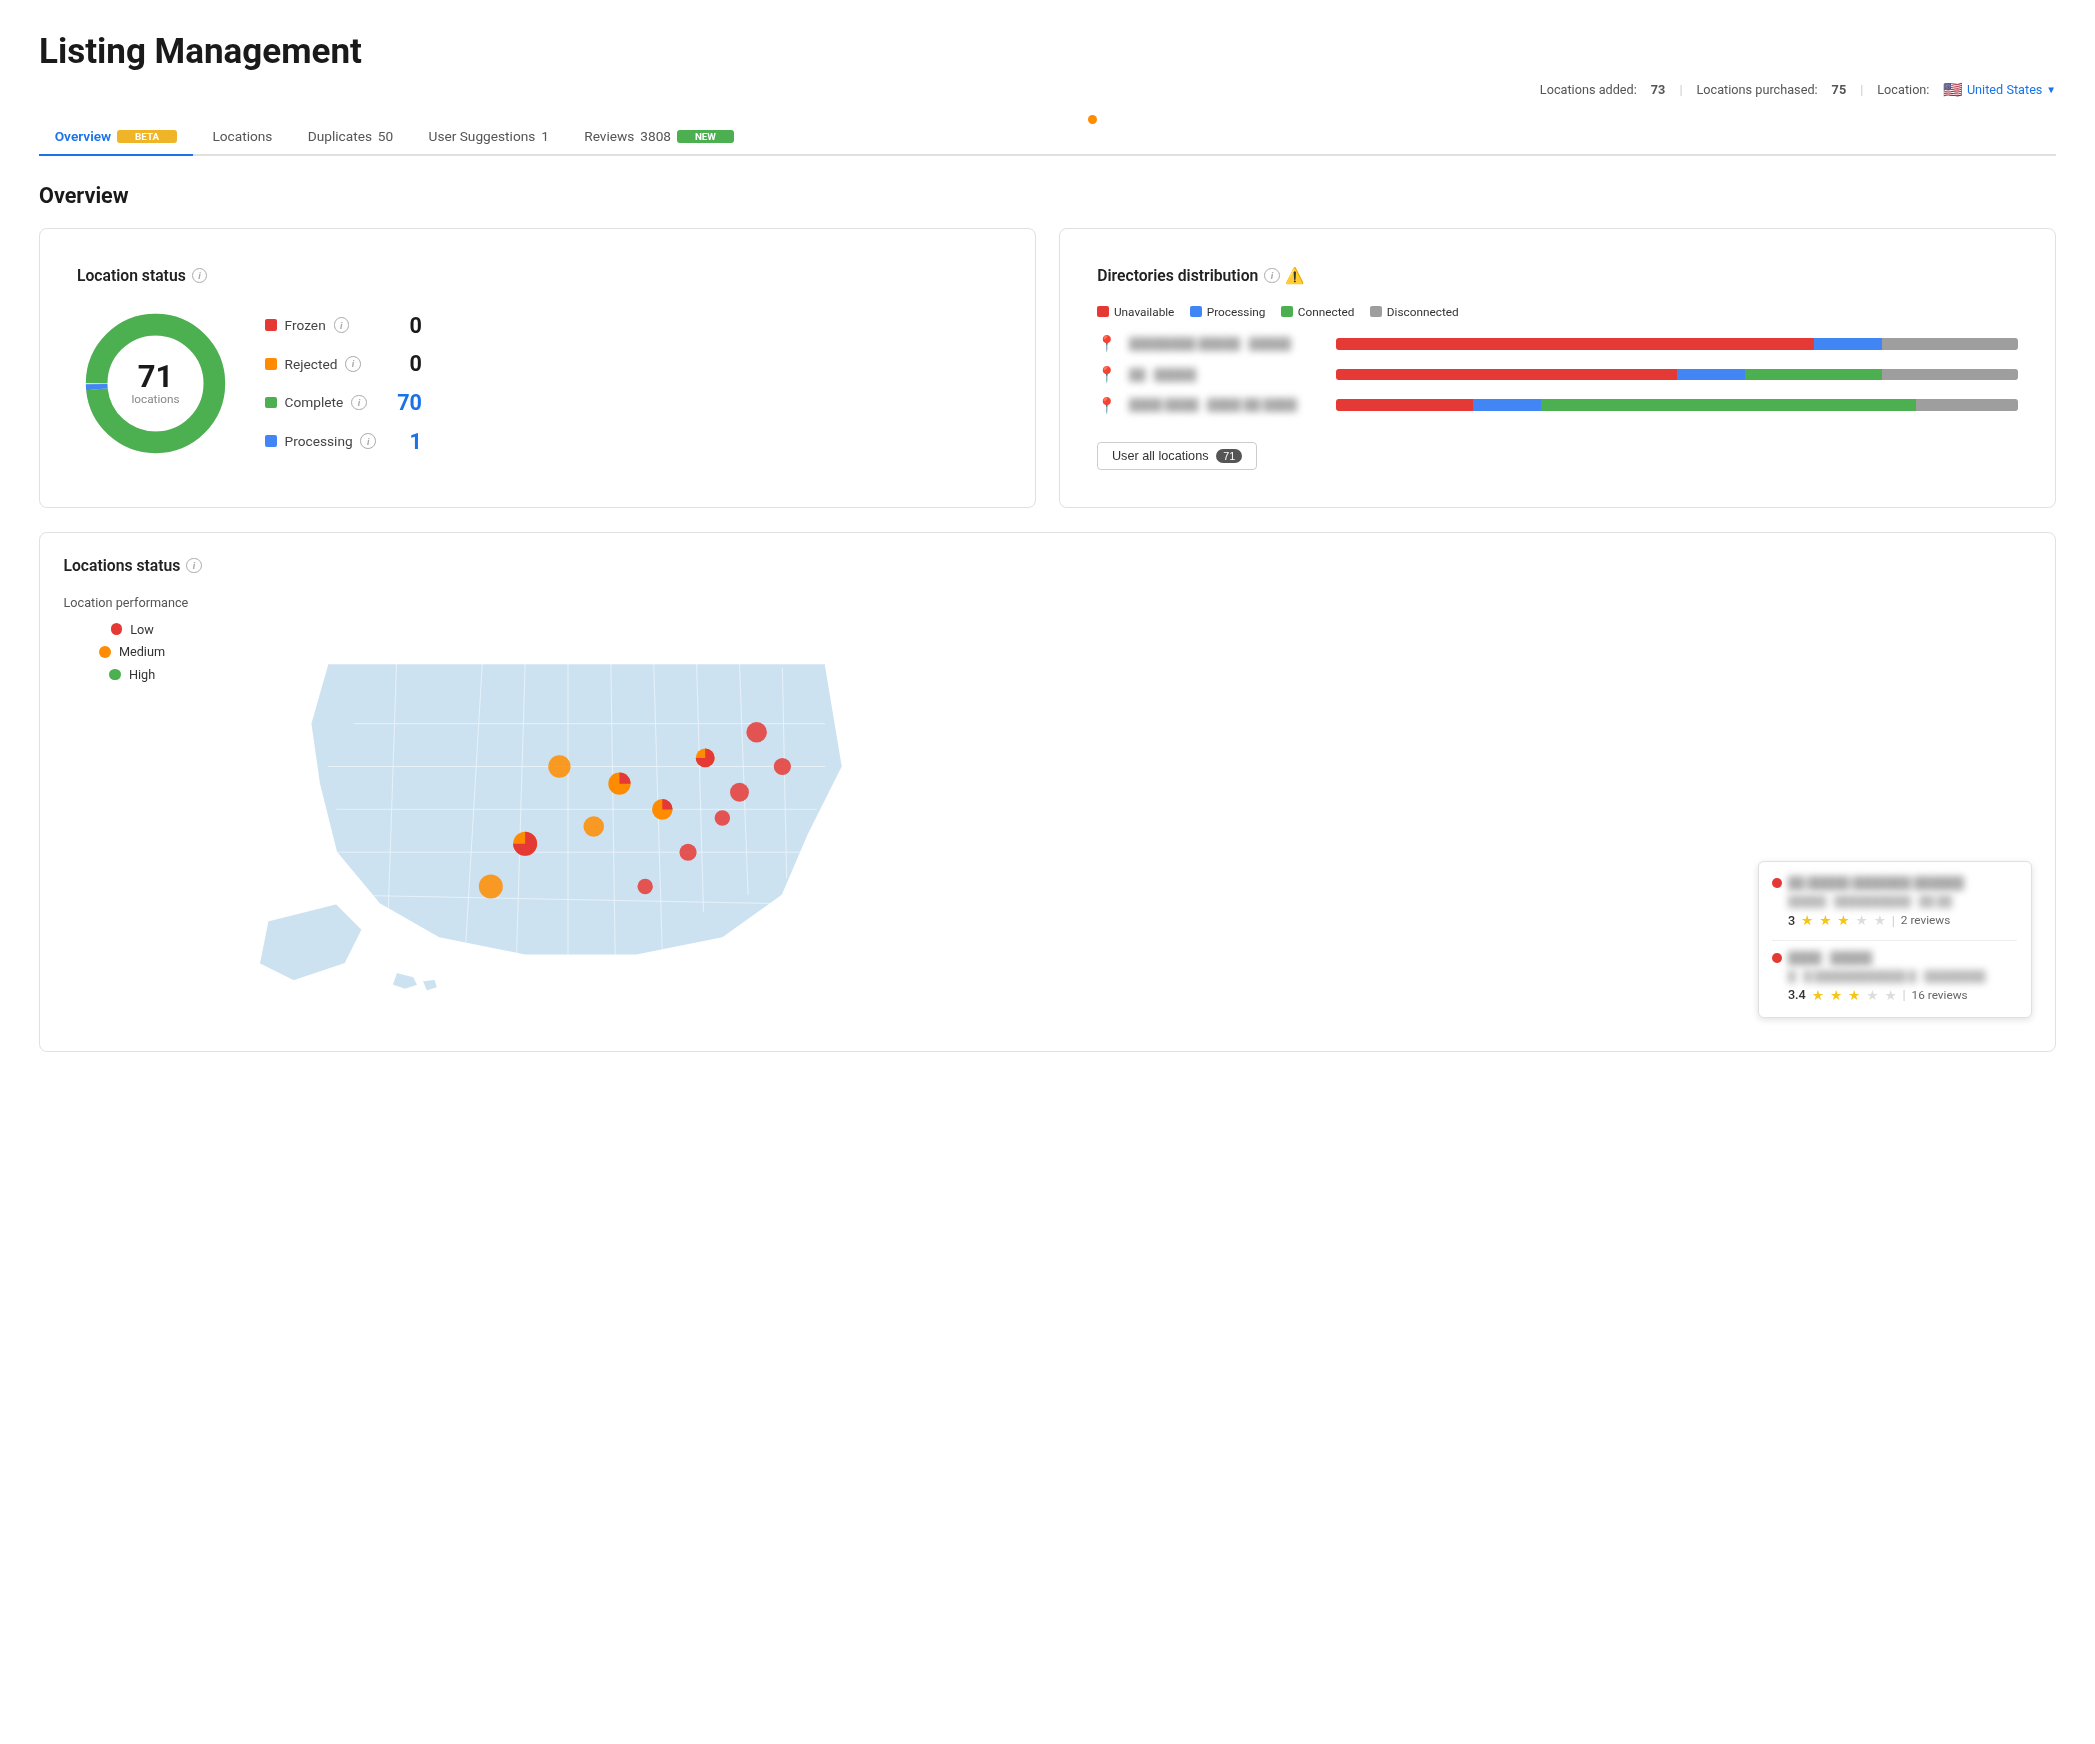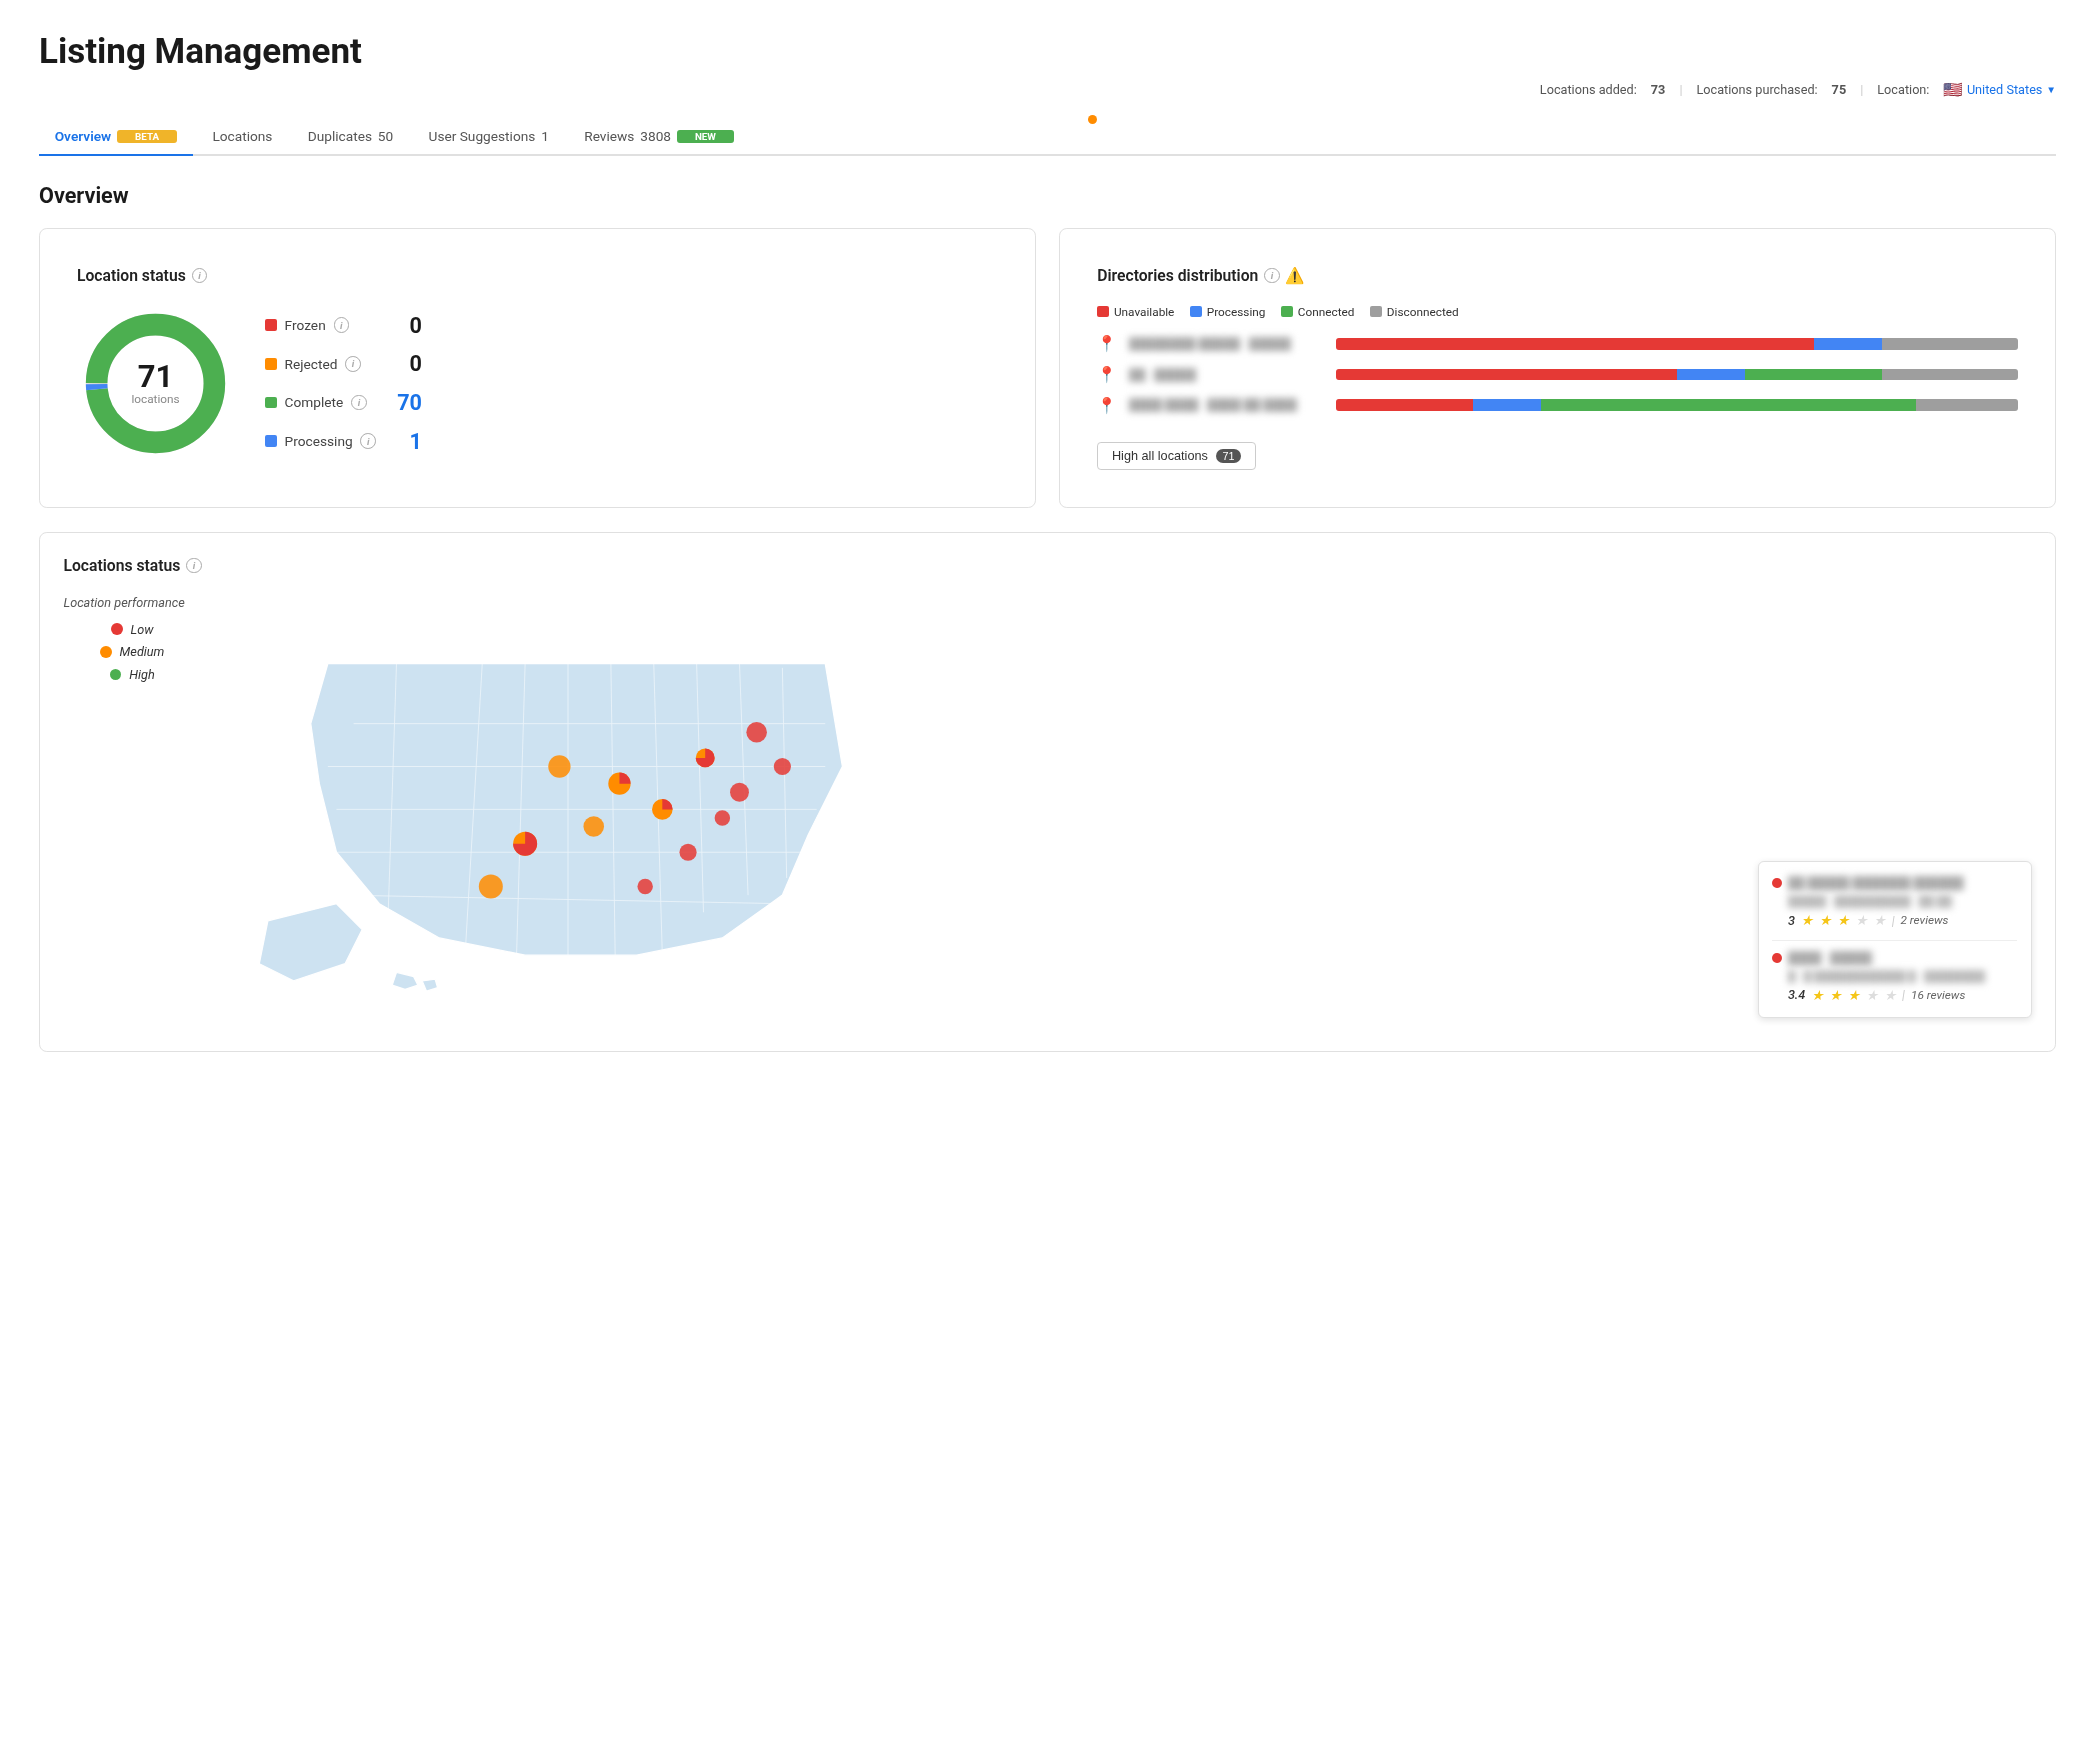--- a/index.html
+++ b/index.html
@@ -281,21 +281,20 @@
       border: 1px solid #e0e0e0;
       border-radius: 7.8px;
       padding: 23.5px;
       background: #fff;
       margin-bottom: 23.5px;
     }
     .map-content {
       display: flex;
       gap: 4px;
       position: relative;
-      font-style: italic;
     }
     .map-legend {
       width: 157px;
       flex-shrink: 0;
       padding-right: 19.6px;
     }
     .map-legend-title {
       font-size: 12.7px;
       color: #555;
       margin-bottom: 11.8px;
@@ -556,21 +555,21 @@
       <span class="dir-name blurred">████ ████ · ████ ██ ████</span>
       <div class="dir-bar-container">
         <div class="dir-bar-seg" style="background:#e53935; width:20%;"></div>
         <div class="dir-bar-seg" style="background:#4285f4; width:10%;"></div>
         <div class="dir-bar-seg" style="background:#4caf50; width:55%;"></div>
         <div class="dir-bar-seg" style="background:#9e9e9e; width:15%;"></div>
       </div>
     </div>
 
     <button class="show-all-btn">
-      <span>High all locations</span>
+      <span>User all locations</span>
       <span class="count-badge">71</span>
     </button>
   </div>
 </div>
 
 <div class="map-card">
   <div class="card-title">
     <span>Locations status</span>
     <span class="info-icon">i</span>
   </div>

